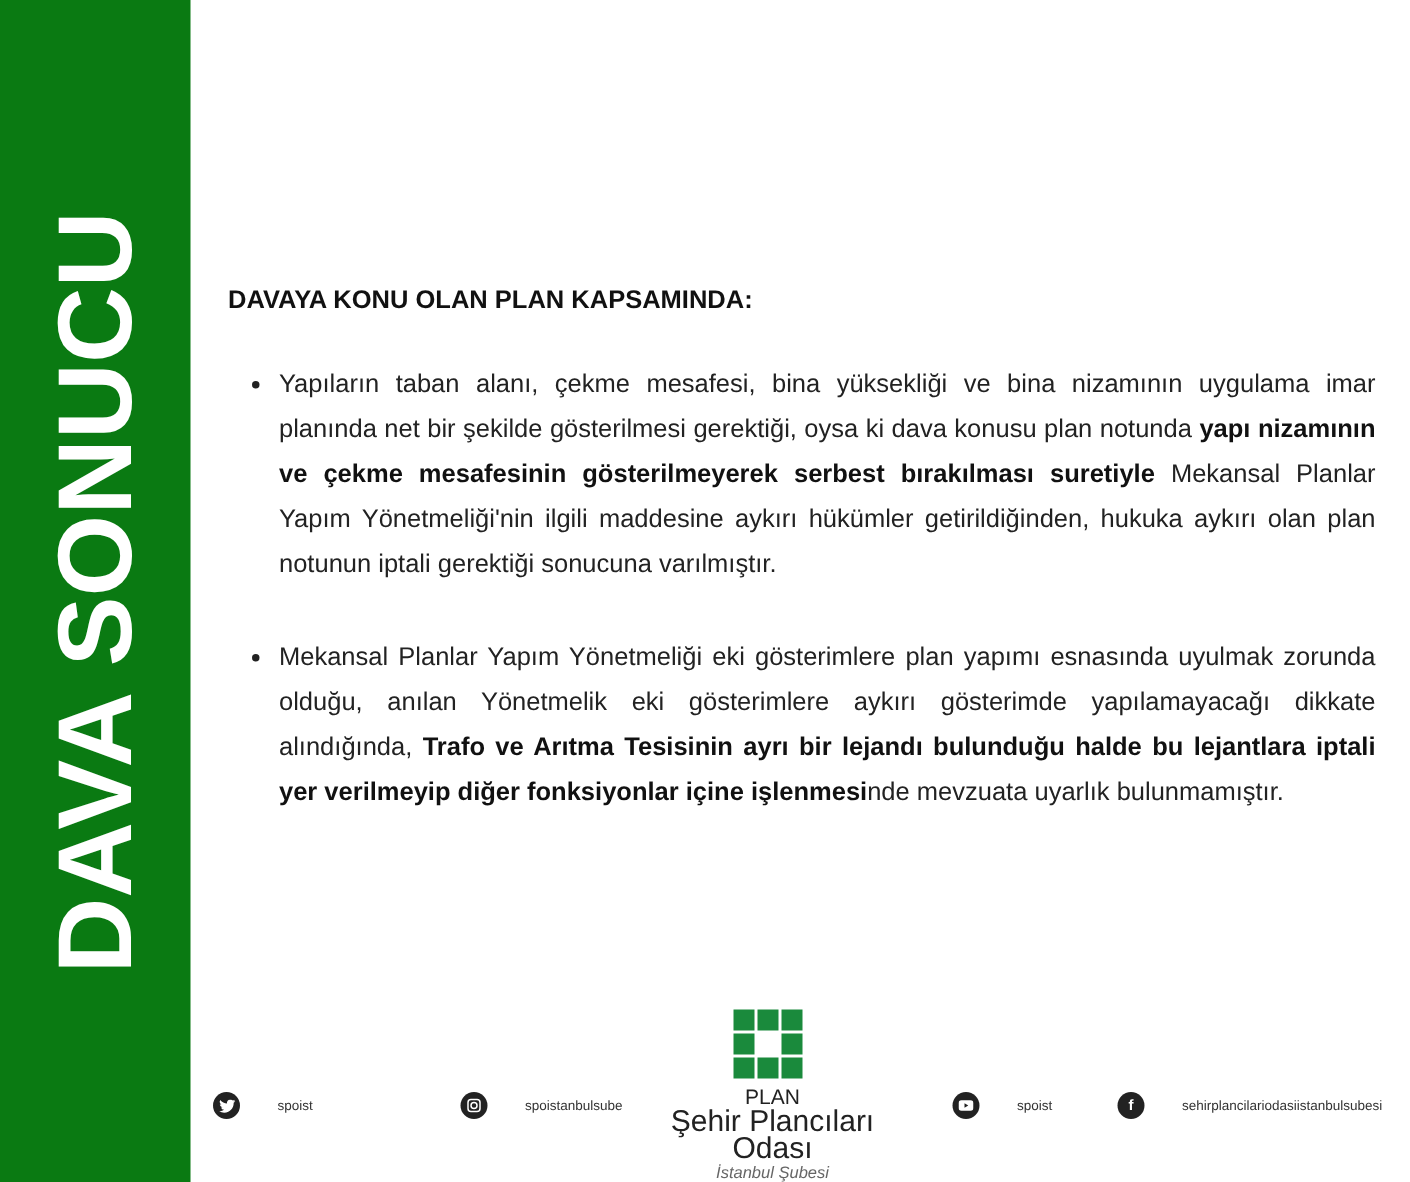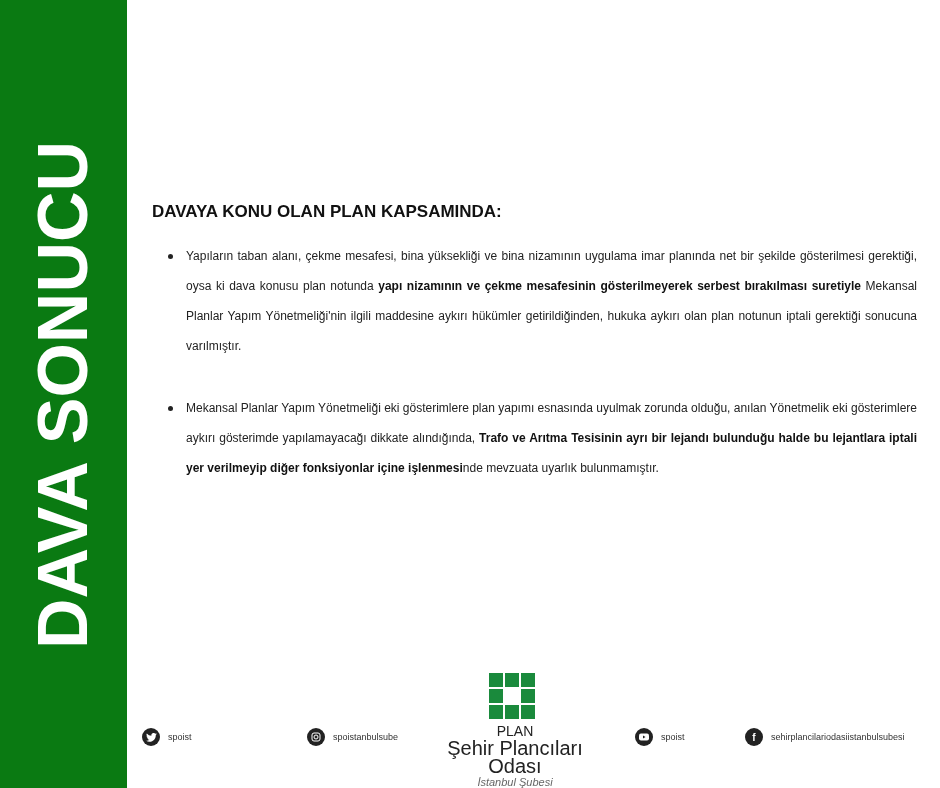--- a/index.html
+++ b/index.html
@@ -1,25 +1,25 @@
 <!DOCTYPE html>
 <html><head>
 <meta charset="utf-8">
 <style>
   html, body { margin:0; padding:0; }
   body { width:940px; height:788px; position:relative; background:#ffffff; overflow:hidden; font-family:"Liberation Sans", sans-serif; color:#111; }
   .sidebar { position:absolute; left:0; top:0; width:127px; height:788px; background:#0a7a12; }
   .sidebar-text { position:absolute; left:63px; top:395px; transform:translate(-50%,-50%) rotate(-90deg); white-space:nowrap; color:#fff; font-weight:bold; font-size:70px; letter-spacing:0px; line-height:1; transform-origin:center; }
   .title { position:absolute; left:140px; top:42px; width:800px; text-align:center; font-weight:bold; font-size:29px; line-height:44px; color:#111; letter-spacing:-0.3px; }
-  .section-heading { position:absolute; left:152px; top:190px; font-weight:bold; font-size:17px; color:#111;margin-top:12px; }
+  .section-heading { position:absolute; left:152px; top:190px; font-weight:bold; font-size:17px; color:#111; }
   .bullets { position:absolute; left:160px; top:241px; width:757px; margin:0; padding:0; list-style:none; }
-  .bullets li { position:relative; padding-left:26px; font-size:12px; line-height:30px; text-align:justify; color:#222; margin-bottom:32px; }
+  .bullets li { position:relative; padding-left:26px; font-size:17px; line-height:30px; text-align:justify; color:#222; margin-bottom:32px; }
   .bullet-dot { position:absolute; left:8px; top:13px; width:5px; height:5px; border-radius:50%; background:#222; }
   .bullets b { color:#111; }
-  .social { position:absolute; display:flex; align-items:center; gap:8px; font-size:9px; color:#333; }
+  .social { position:absolute; display:flex; align-items:center; gap:25px; font-size:9px; color:#333; }
   .icon-circle { width:18px; height:18px; border-radius:50%; background:#222; display:flex; align-items:center; justify-content:center; color:#fff; font-size:10px; font-weight:bold; }
   .logo { position:absolute; left:489px; top:673px; width:46px; height:46px; display:grid; grid-template-columns:repeat(3,14px); grid-template-rows:repeat(3,14px); gap:2px; }
   .logo span { background:#1a8a3c; }
   .logo span.hole { background:#fff; }
   .org { position:absolute; left:420px; top:724px; width:190px; text-align:center; color:#222; }
   .org .l1 { font-size:14px; line-height:15px; }
   .org .l2 { font-size:20px; line-height:18px; }
   .org .l3 { font-size:11px; color:#666; line-height:14px;font-style:italic; }
 </style>
 </head>

